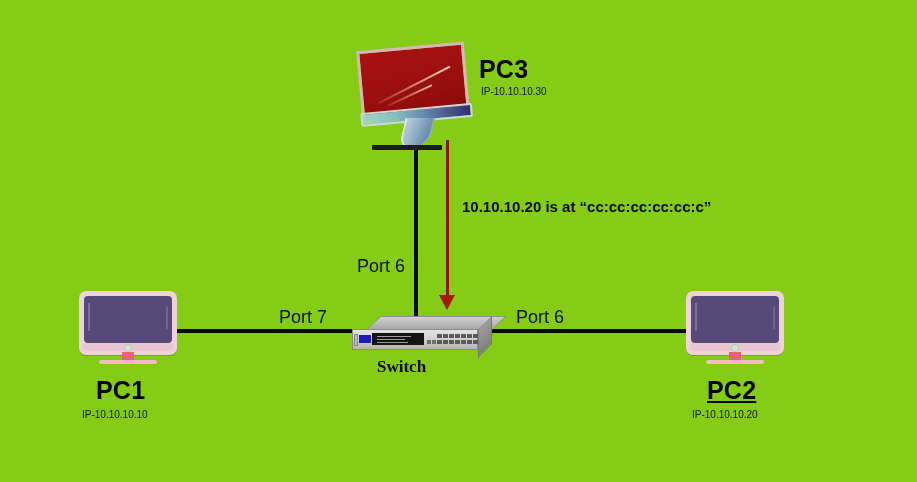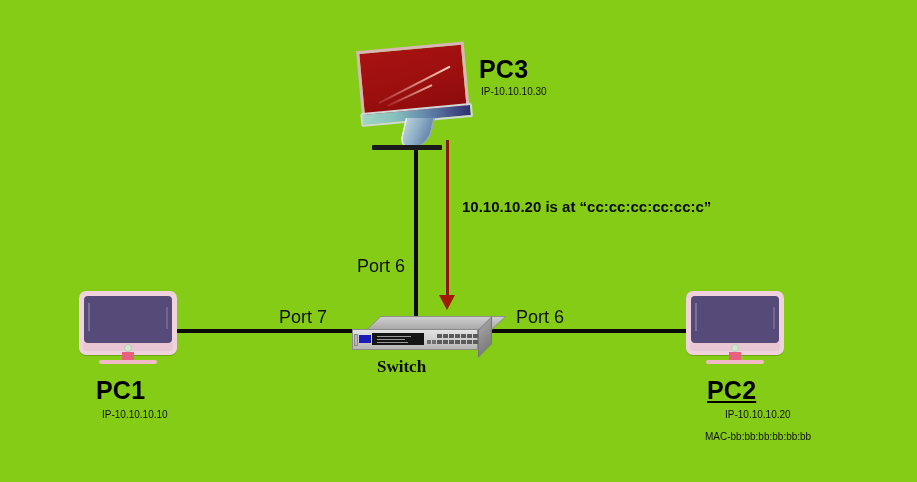--- a/index.html
+++ b/index.html
@@ -328,31 +328,30 @@
       <div class="dm-glint-a"></div>
       <div class="dm-glint-b"></div>
       <div class="dm-chinstrap"></div>
       <div class="dm-dot"></div>
     </div>
     <div class="dm-neck"></div>
     <div class="dm-base"></div>
   </div>
 
   <div class="node-title" style="left:96px; top:376px;">PC1</div>
-  <div class="node-line" style="left:102px; top:409px;">IP-10.10.10.10</div>
+  <div class="node-line" style="left:82px; top:409px;">IP-10.10.10.10</div>
 
   <div class="desk-monitor" style="left:686px; top:291px;">
     <div class="dm-frame">
       <div class="dm-screen"></div>
       <div class="dm-glint-a"></div>
       <div class="dm-glint-b"></div>
       <div class="dm-chinstrap"></div>
       <div class="dm-dot"></div>
     </div>
     <div class="dm-neck"></div>
     <div class="dm-base"></div>
   </div>
 
   <div class="node-title" style="left:707px; top:376px;text-decoration:underline;">PC2</div>
-  <div class="node-line" style="left:725px; top:409px;">IP-10.10.10.20</div>
-  <div class="node-line" style="left:705px; top:431px;">MAC-bb:bb:bb:bb:bb:bb</div>
+  <div class="node-line" style="left:692px; top:409px;">IP-10.10.10.20</div>
 
 </div>
 
 </body></html>

